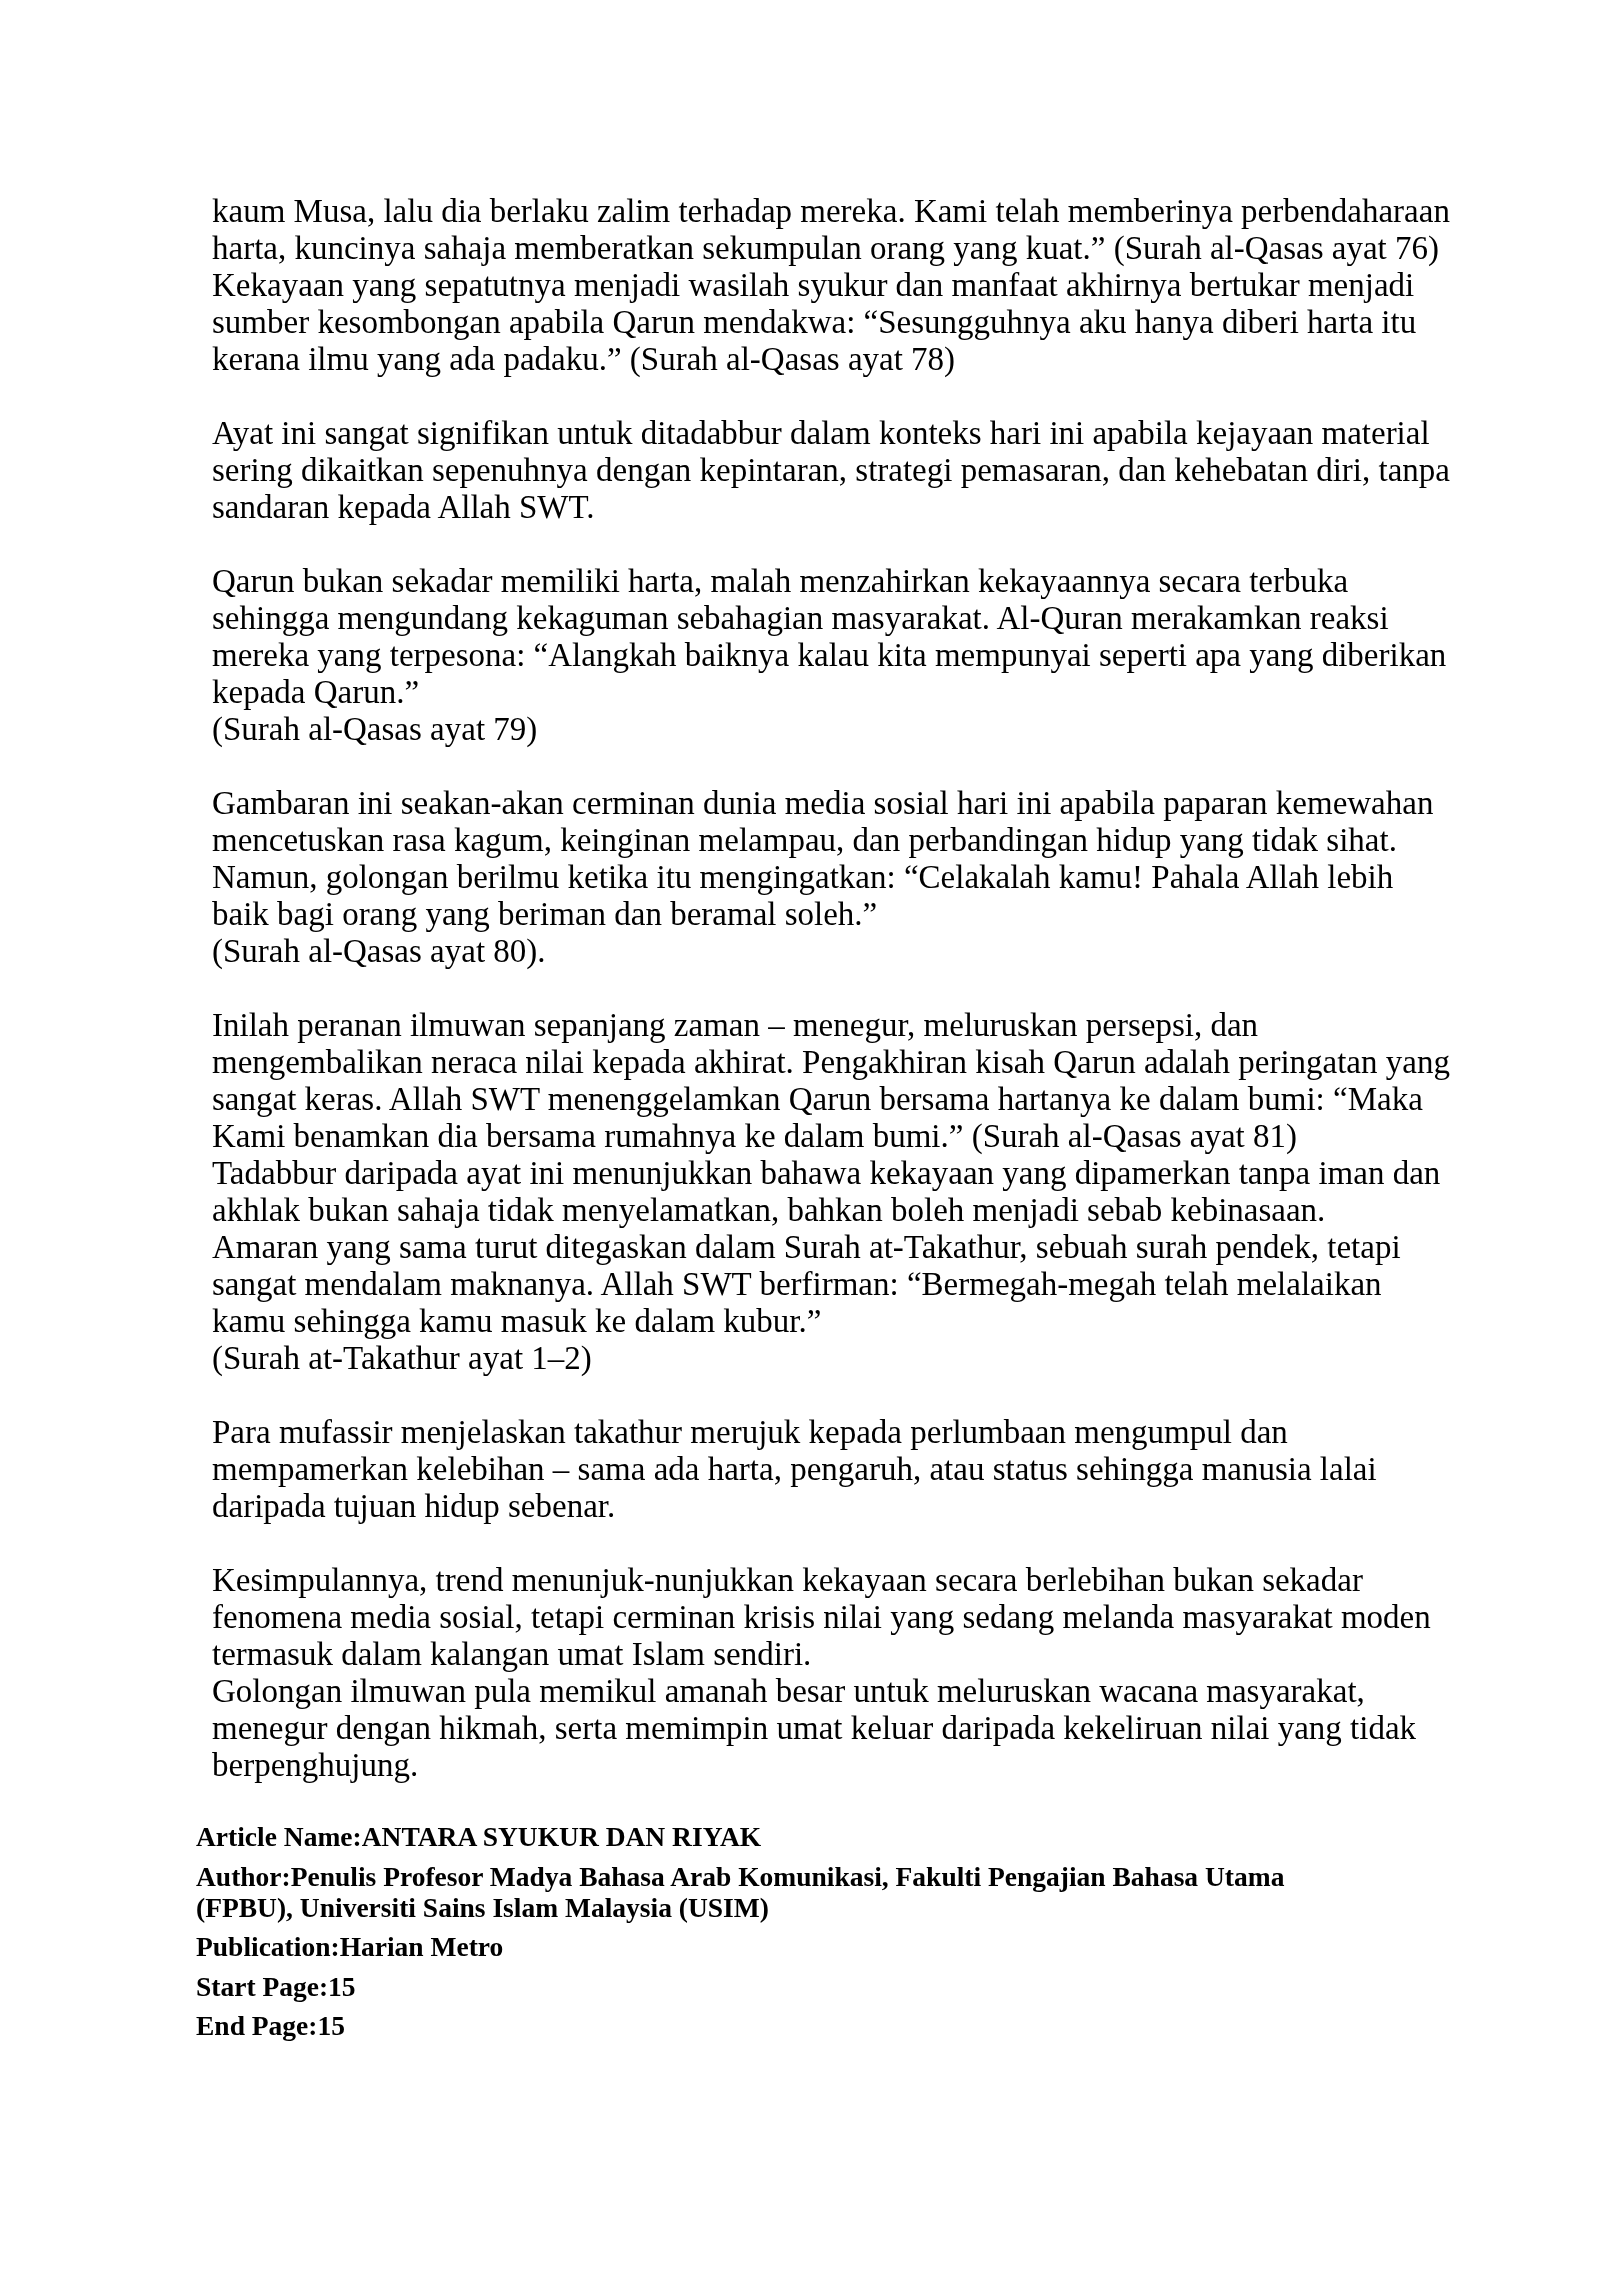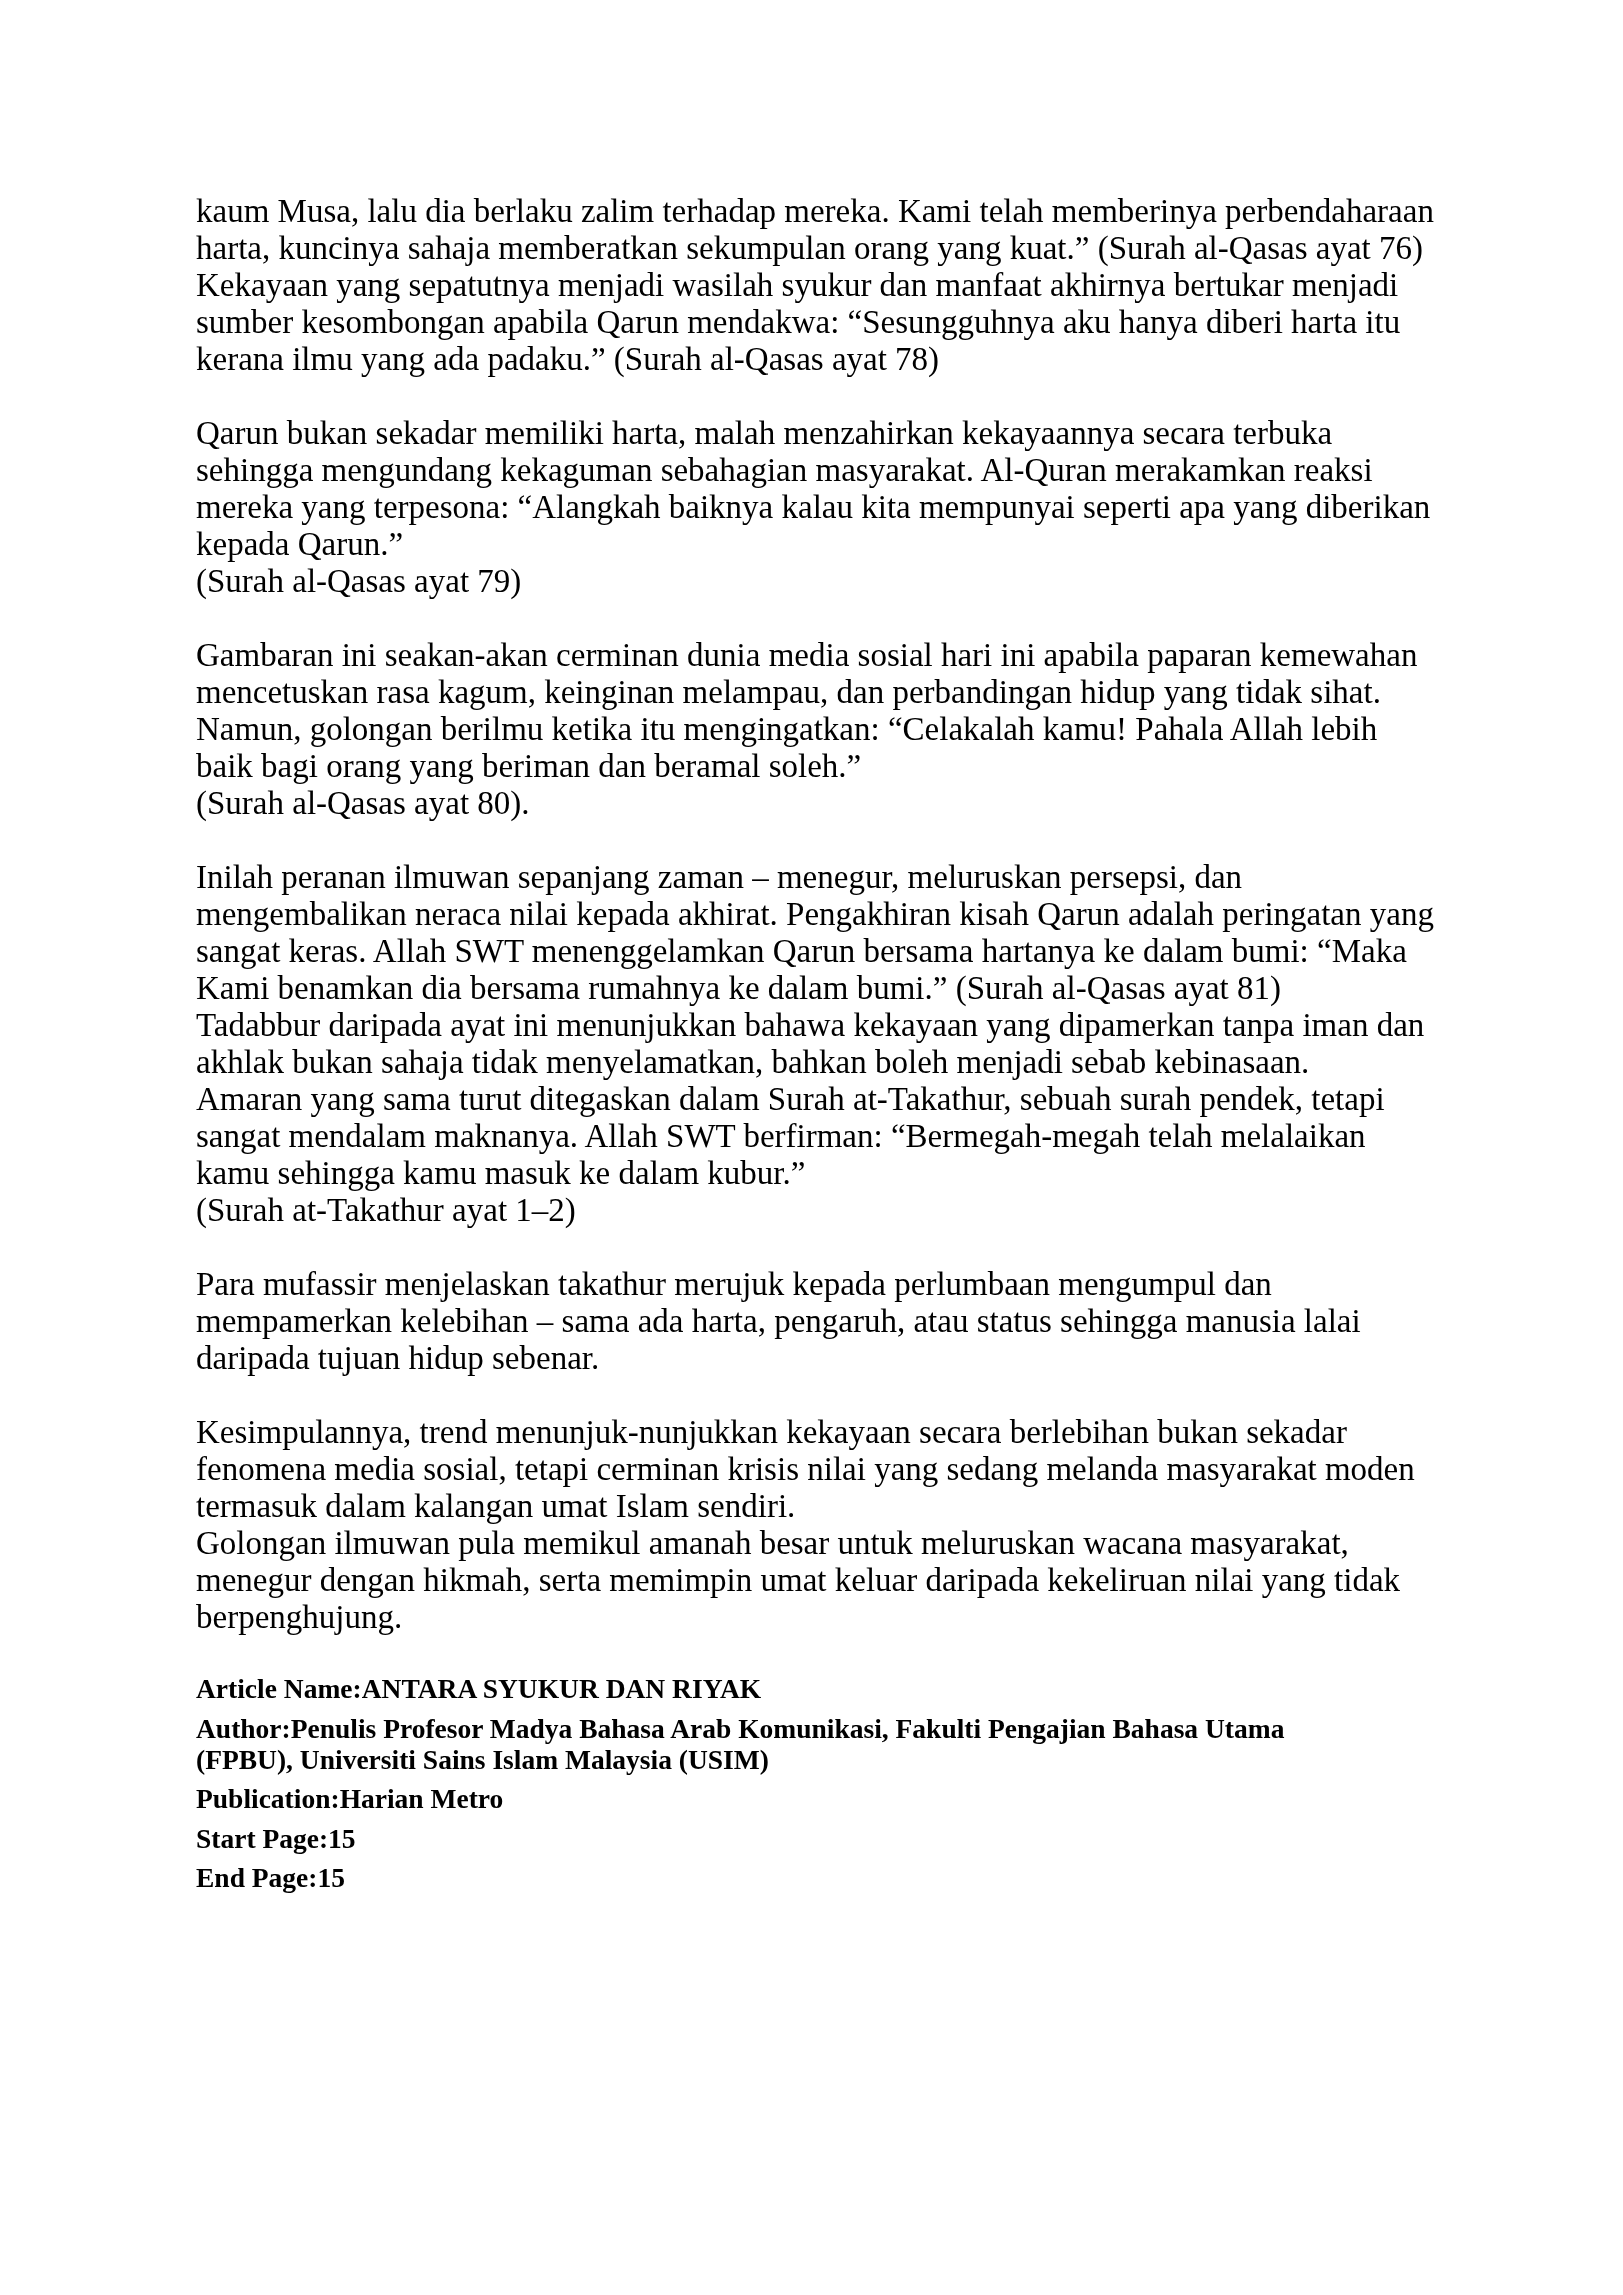--- a/index.html
+++ b/index.html
@@ -12,21 +12,21 @@
     font-family: "Liberation Serif", "DejaVu Serif", serif;
     overflow: hidden;
   }
   .content {
     position: absolute;
     left: 196px;
     top: 193px;
     width: 1282px;
   }
   .body-text p {
-    margin: 0 0 37px 0;
+    margin: 0 0 37px 16px;
     font-size: 33px;
     line-height: 37px;
     white-space: pre-line;
   }
   .metadata {
     margin-top: 5.2px;
     font-size: 27.5px;
     line-height: 31px;
   }
   .metadata .item {
@@ -41,20 +41,23 @@
 
 <div class="page">
   <div class="content">
 
     <div class="body-text">
       <p>kaum Musa, lalu dia berlaku zalim terhadap mereka. Kami telah memberinya perbendaharaan
 harta, kuncinya sahaja memberatkan sekumpulan orang yang kuat.” (Surah al-Qasas ayat 76)
 Kekayaan yang sepatutnya menjadi wasilah syukur dan manfaat akhirnya bertukar menjadi
 sumber kesombongan apabila Qarun mendakwa: “Sesungguhnya aku hanya diberi harta itu
 kerana ilmu yang ada padaku.” (Surah al-Qasas ayat 78)</p>
+      <p>Ayat ini sangat signifikan untuk ditadabbur dalam konteks hari ini apabila kejayaan material
+sering dikaitkan sepenuhnya dengan kepintaran, strategi pemasaran, dan kehebatan diri, tanpa
+sandaran kepada Allah SWT.</p>
       <p>Qarun bukan sekadar memiliki harta, malah menzahirkan kekayaannya secara terbuka
 sehingga mengundang kekaguman sebahagian masyarakat. Al-Quran merakamkan reaksi
 mereka yang terpesona: “Alangkah baiknya kalau kita mempunyai seperti apa yang diberikan
 kepada Qarun.”
 (Surah al-Qasas ayat 79)</p>
       <p>Gambaran ini seakan-akan cerminan dunia media sosial hari ini apabila paparan kemewahan
 mencetuskan rasa kagum, keinginan melampau, dan perbandingan hidup yang tidak sihat.
 Namun, golongan berilmu ketika itu mengingatkan: “Celakalah kamu! Pahala Allah lebih
 baik bagi orang yang beriman dan beramal soleh.”
 (Surah al-Qasas ayat 80).</p>

